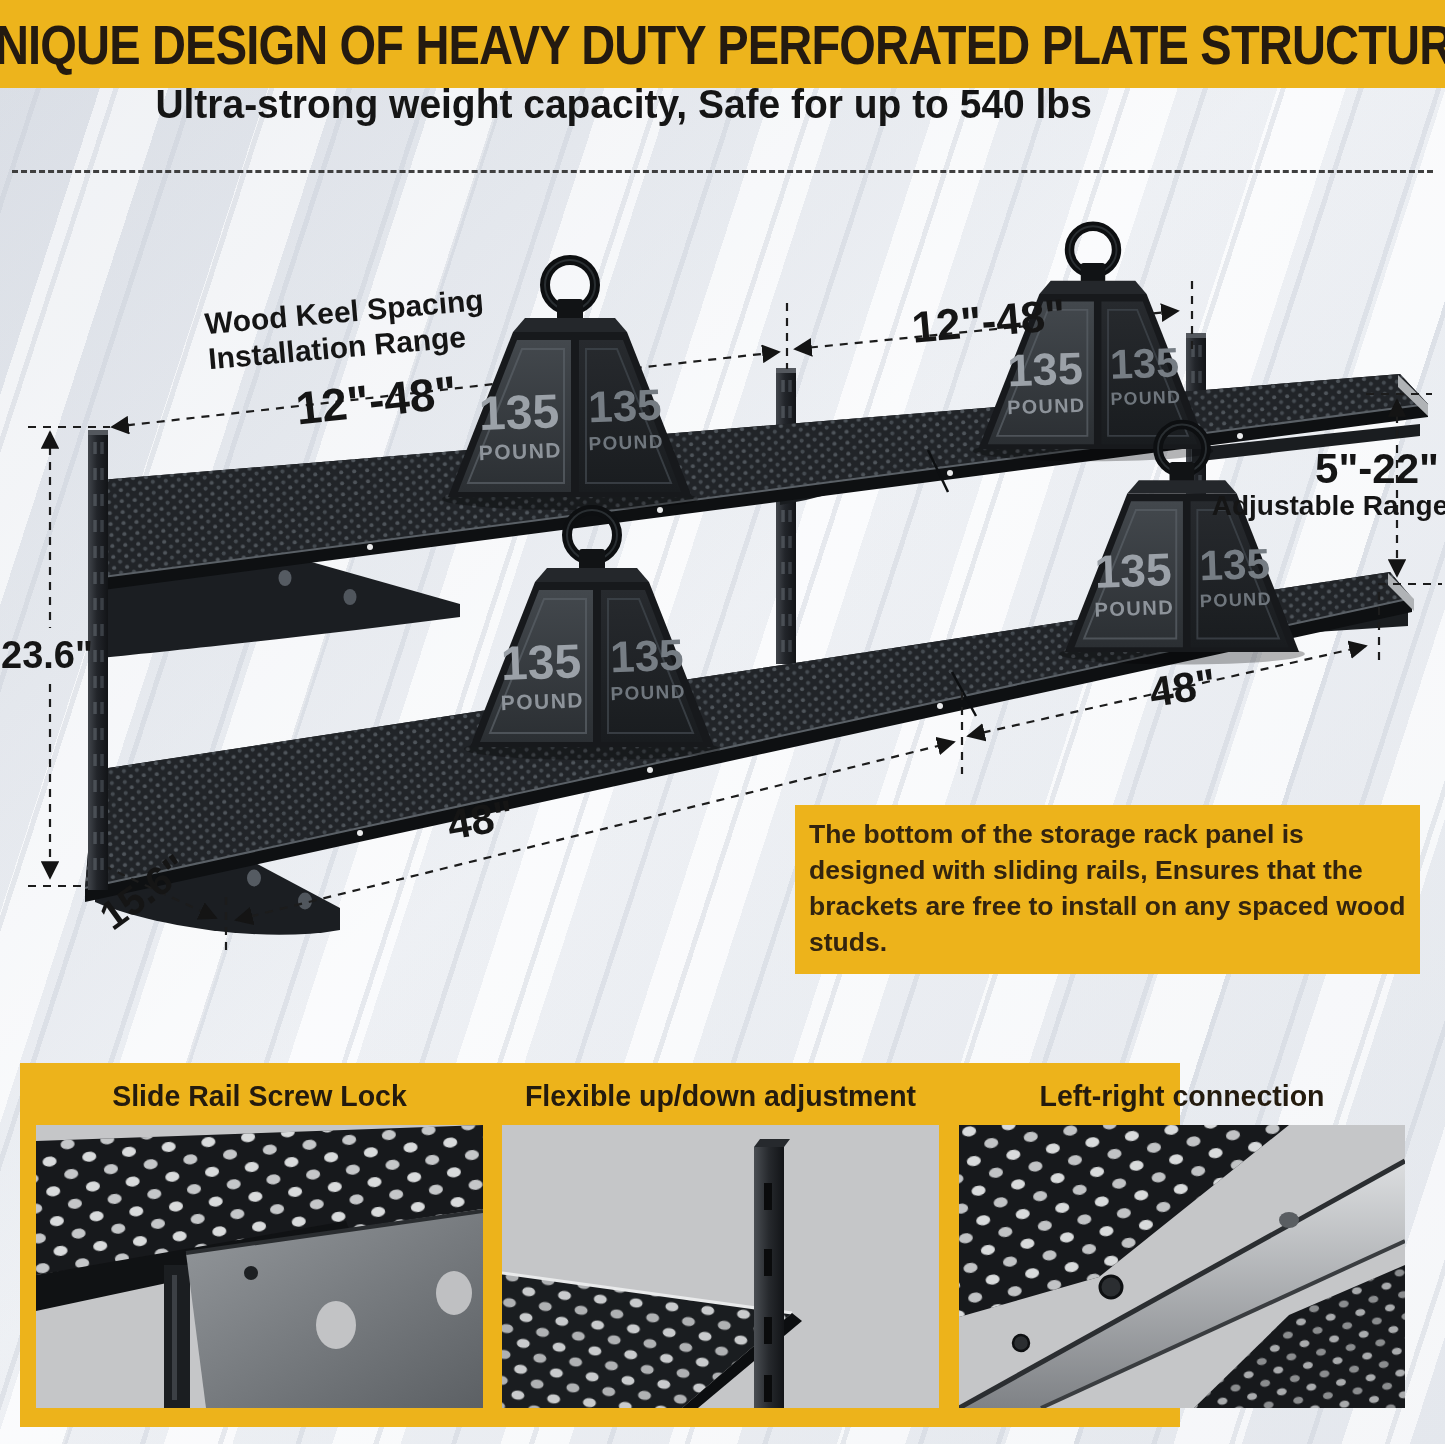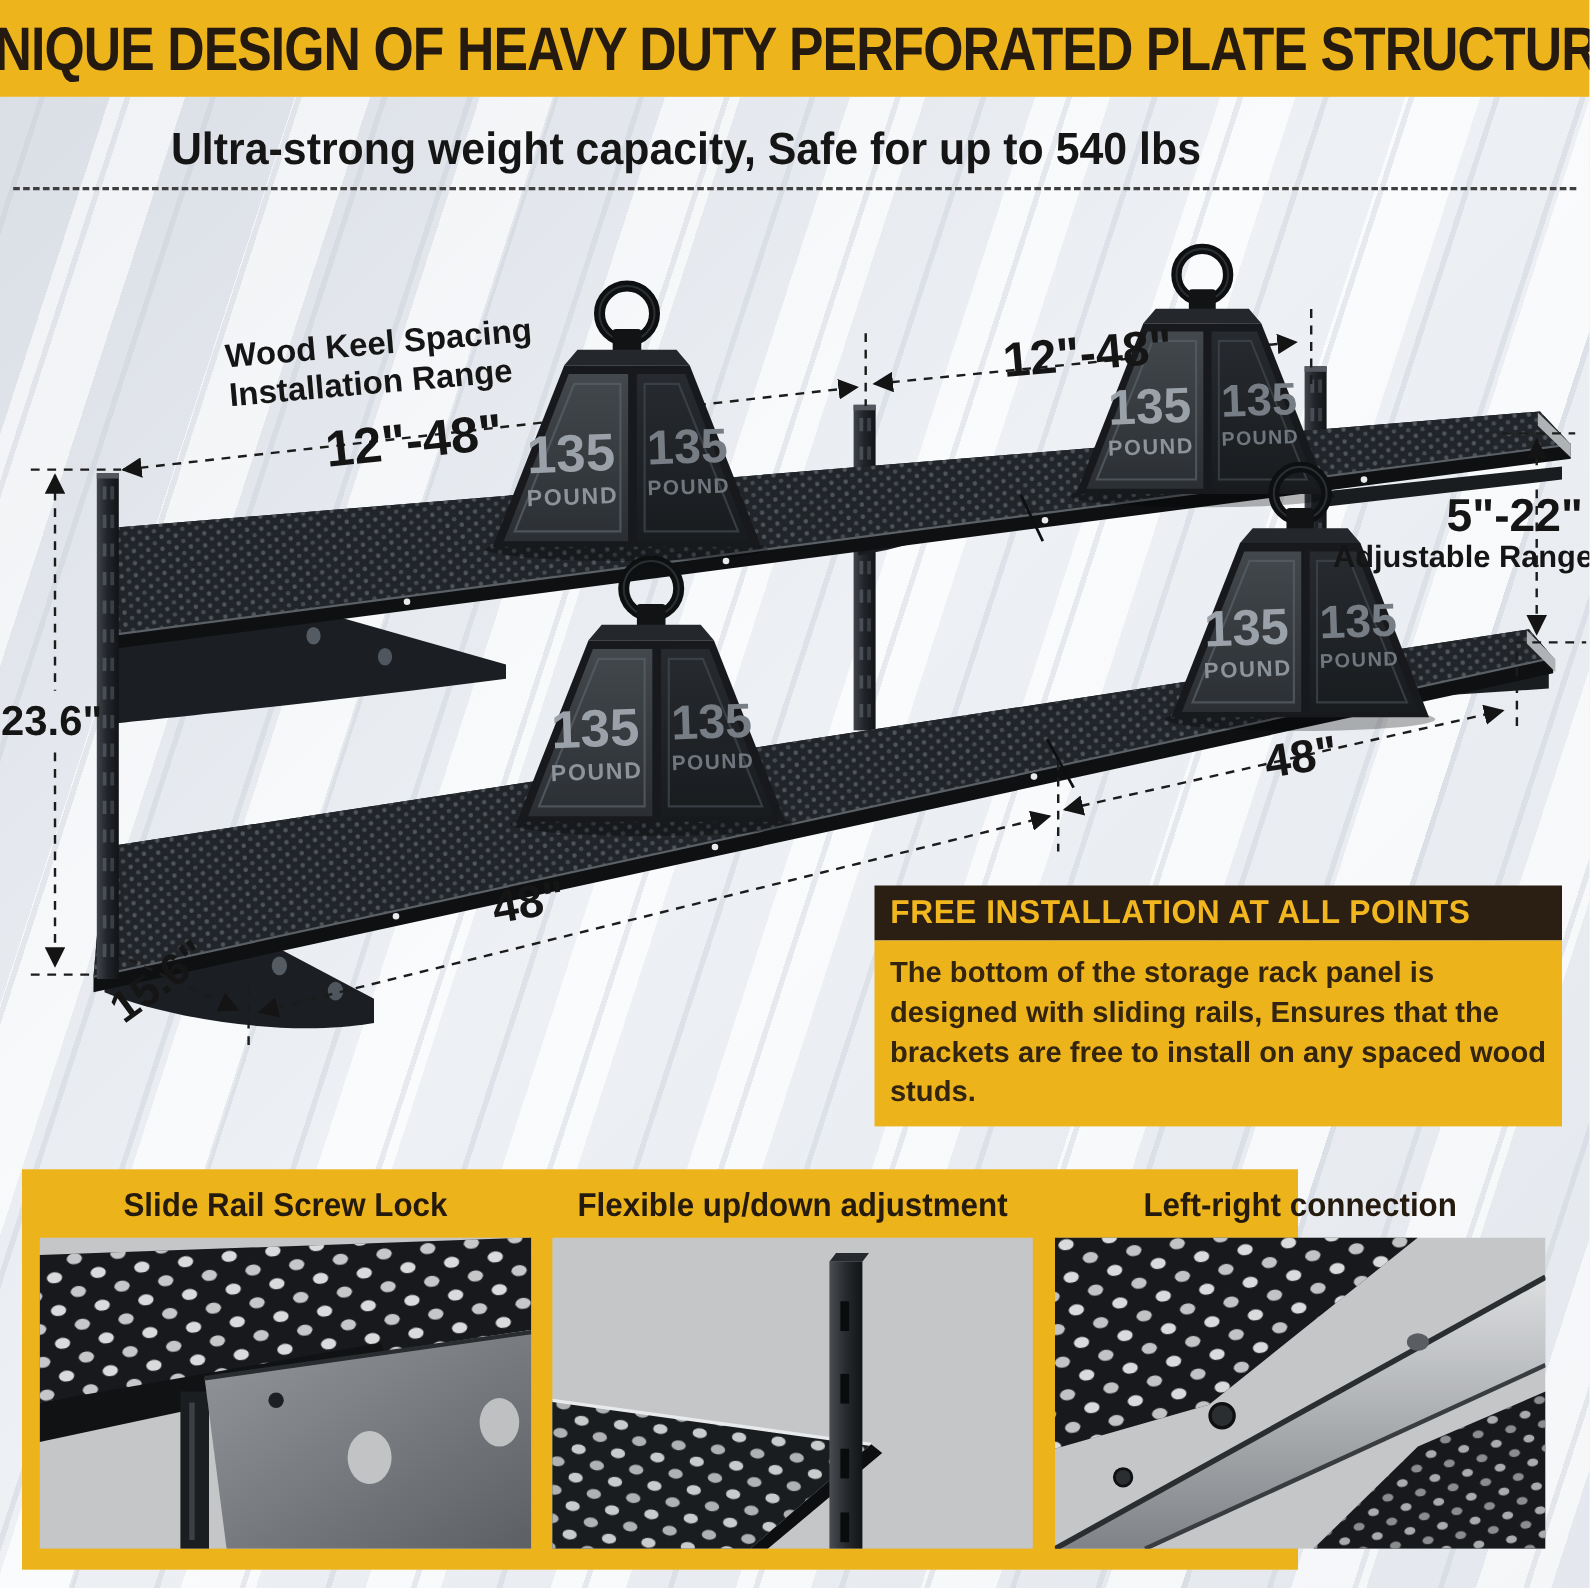--- a/index.html
+++ b/index.html
@@ -10,21 +10,21 @@
   #bg{left:0;top:88px;width:1445px;height:1356px;z-index:0;
       background:
         repeating-linear-gradient(108deg, rgba(255,255,255,0) 0 34px, rgba(197,203,213,.38) 34px 39px, rgba(255,255,255,0) 39px 74px),
         repeating-linear-gradient(108deg, rgba(208,213,221,.20) 0 95px, rgba(255,255,255,.55) 95px 160px),
         linear-gradient(135deg,#dde1e8 0%,#f5f7fa 45%,#e9ecf1 100%);}
   
   #banner{left:0;top:0;width:1445px;height:88px;z-index:5;display:flex;align-items:center;justify-content:center;}
   #banner .t{font-weight:700;font-size:56px;letter-spacing:-1px;white-space:nowrap;
              transform:scaleX(.84);transform-origin:center;}
   
-  #subtitle{left:0;top:112px;width:1351px;z-index:5;display:flex;justify-content:center;padding-right:0;}
+  #subtitle{left:0;top:81px;width:1351px;z-index:5;display:flex;justify-content:center;padding-right:0;}
   #subtitle .t{font-weight:700;font-size:41px;color:#151515;white-space:nowrap;
                transform:scaleX(.95) translateX(-55px);transform-origin:center;}
   #sep{left:12px;top:170px;width:1421px;height:0;border-top:3px dashed #3f3f3f;z-index:5;}
   #scene{left:0;top:88px;z-index:1;}
   
   #infobox{left:795px;top:805px;width:625px;z-index:3;}
   #infobox .hd{height:50px;line-height:50px;padding-left:15px;font-weight:700;font-size:30px;
                letter-spacing:.5px;white-space:nowrap;transform-origin:left center;transform:scaleX(.96);}
   #infobox .hdw{overflow:hidden;}
   #infobox .bd{padding:11px 14px 14px 14px;font-weight:700;font-size:26.5px;line-height:1.36;}
@@ -190,23 +190,20 @@
     <text x="1377" y="483" font-size="42" text-anchor="middle">5"-22"</text>
     <text x="1330" y="515" font-size="28" text-anchor="middle">Adjustable Range</text>
     <text x="47" y="668" font-size="38" text-anchor="middle">23.6"</text>
     <text x="483" y="834" font-size="42" text-anchor="middle" transform="rotate(-10 483 834)">48"</text>
     <text x="1185" y="702" font-size="42" text-anchor="middle" transform="rotate(-9 1185 702)">48"</text>
     <text x="152" y="903" font-size="40" text-anchor="middle" transform="rotate(-36 152 903)">15.6"</text>
   </g>
 </svg>
 
 <div id="infobox" class="abs">
-  <div class="hdw" style="background: rgb(42, 31, 18);">
-    <div class="hd" style="color: rgb(242, 183, 30);">FREE INSTALLATION AT ALL POINTS</div>
-  </div>
   <div class="bd" style="background: rgb(237, 179, 27); color: rgb(51, 36, 15);">The bottom of the storage rack panel is designed with sliding rails, Ensures that the brackets are free to install on any spaced wood studs.</div>
 </div>
 
 <div id="band" class="abs" style="background: rgb(237, 179, 27);">
   <div class="cap" style="left:16px;width:447px">Slide Rail Screw Lock</div>
   <div class="cap" style="left:482px;width:437px">Flexible up/down adjustment</div>
   <div class="cap" style="left:939px;width:446px">Left-right connection</div>
 
   <svg class="ph" style="left:16px" width="447" height="283" viewBox="0 0 447 283">
     <defs>

